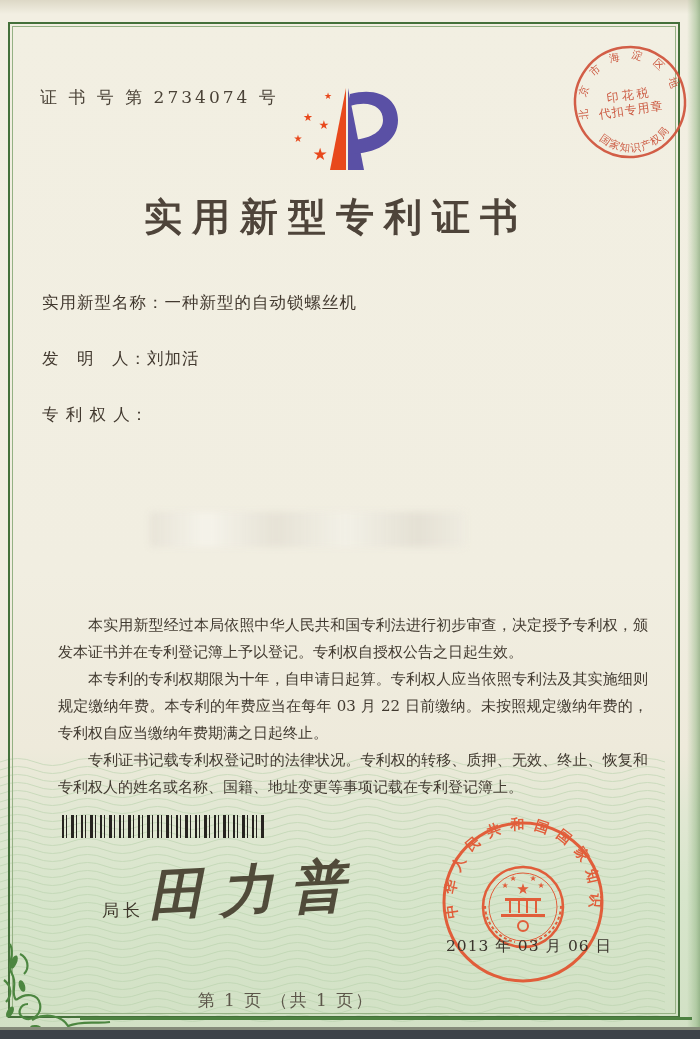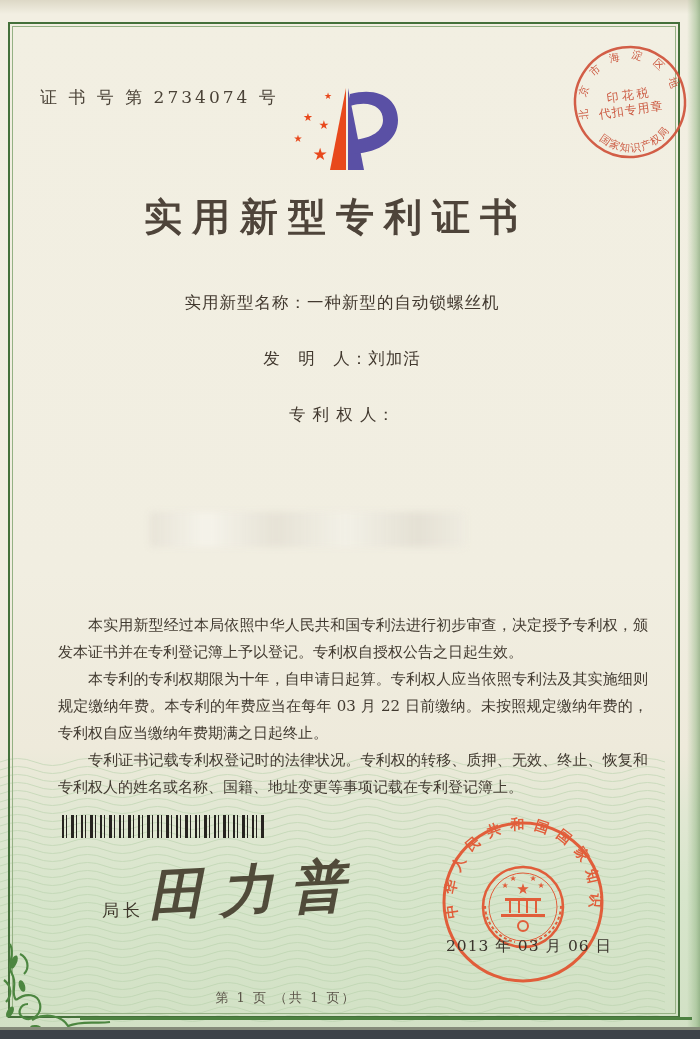--- a/index.html
+++ b/index.html
@@ -27,42 +27,42 @@
   .frame-outer{left:8px;top:22px;width:672px;height:996px;border:2px solid #44703a;box-sizing:border-box;}
   .frame-inner{left:12px;top:26px;width:664px;height:988px;border:1px solid #95b184;box-sizing:border-box;}
   .bottom-rule{left:80px;top:1017px;width:612px;height:3px;background:#4c8140;}
   
   .cert-number{left:40px;top:86px;font-size:17px;letter-spacing:3px;color:#4a4237;}
   .logo{left:280px;top:86px;width:150px;height:104px;}
   .tax-stamp{left:570px;top:42px;width:120px;height:120px;transform:rotate(-8deg);opacity:.92;}
   .doc-title{left:0;top:192px;width:672px;text-align:center;font-size:38px;font-weight:bold;
     letter-spacing:10px;color:#4e443a;}
   
-  .fields{left:42px;top:292px;width:600px;text-align:center;}
+  .fields{left:42px;top:292px;width:600px;}
   .field-row{height:22px;margin-bottom:34px;font-size:16.5px;letter-spacing:1px;color:#42392f;white-space:nowrap;}
   .redact{left:150px;top:512px;width:315px;height:35px;border-radius:4px;
     background:linear-gradient(90deg,rgba(231,227,215,.95) 0%,rgba(245,243,234,.98) 18%,rgba(229,225,213,.95) 40%,rgba(242,240,230,.98) 62%,rgba(227,223,211,.95) 85%,rgba(238,235,224,.95) 100%);
     filter:blur(3px);}
   
   .paragraphs{left:58px;top:612px;width:590px;font-size:15px;line-height:27px;
     text-align:justify;color:#413a30;}
   .paragraphs p{margin:0;text-indent:2em;}
   
   .barcode{left:62px;top:815px;width:203px;height:23px;
     background:
       repeating-linear-gradient(90deg,#26231f 0 2px,rgba(0,0,0,0) 2px 4px,#26231f 4px 5px,rgba(0,0,0,0) 5px 9px,#26231f 9px 12px,rgba(0,0,0,0) 12px 14px,#26231f 14px 15px,rgba(0,0,0,0) 15px 19px);}
   
   .director-label{left:102px;top:899px;font-size:17px;letter-spacing:4px;color:#3f382c;}
   .signature{left:148px;top:854px;font-size:55px;font-weight:bold;font-style:italic;
     letter-spacing:16px;color:rgba(62,53,38,.88);transform:rotate(-3deg);white-space:nowrap;}
   
   .office-seal{left:433px;top:812px;width:180px;height:180px;opacity:.93;}
   .issue-date{left:446px;top:936px;font-size:15.5px;letter-spacing:1px;color:#3a342c;}
   
-  .page-footer{left:0;top:989px;width:572px;text-align:center;font-size:13px;
+  .page-footer{left:0;top:989px;width:572px;text-align:center;font-size:17px;
     letter-spacing:2px;color:#5c564a;}
   .ornament{left:2px;top:942px;width:110px;height:96px;}
 </style>
 </head>
 <body>
 
 <div class="abs paper-shade"></div>
 
 <div class="abs green-zone">
   <svg viewBox="0 0 700 282">

